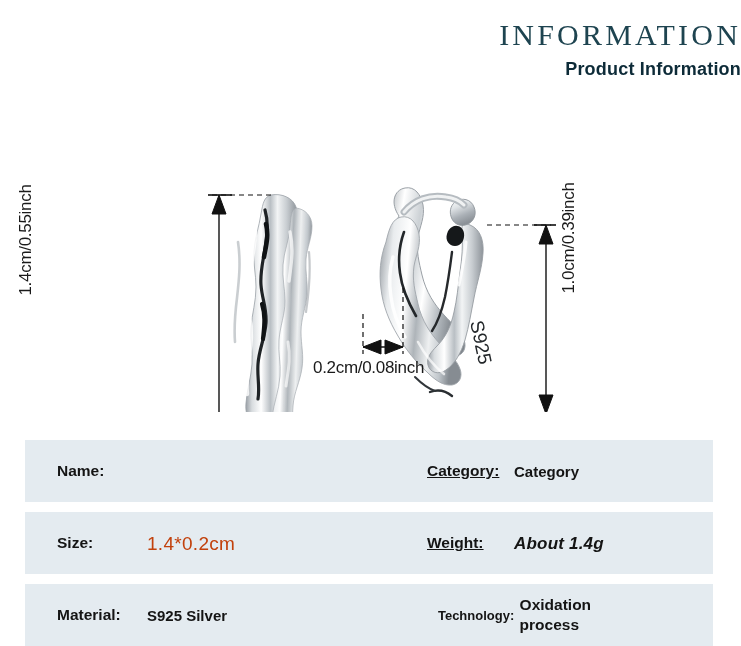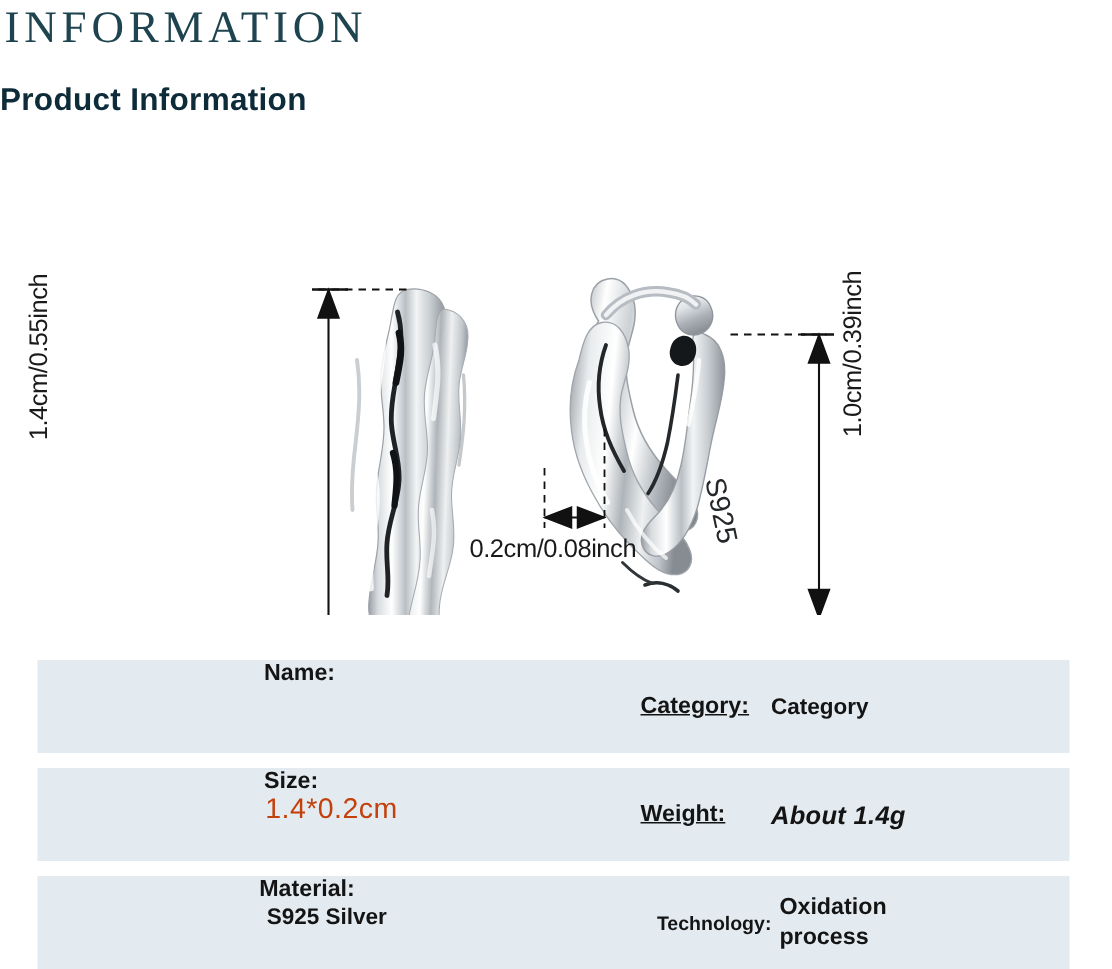--- a/index.html
+++ b/index.html
@@ -11,40 +11,40 @@
     height: 646px;
     background: #ffffff;
     font-family: "Liberation Sans", sans-serif;
     overflow: hidden;
     position: relative;
   }
 
   
   .header {
     width: 741px;
-    padding-top: 2px;
-    text-align: left;
+    padding-top: 18px;
+    text-align: right;
   }
   .title-main {
     font-family: "Liberation Serif", serif;
     font-size: 30px;
     letter-spacing: 3.2px;
     color: #1e4450;
     line-height: 34px;
     display: block;
     padding-left: 3px;
   }
   .title-sub {
     font-family: "Liberation Sans", sans-serif;
-    font-size: 21px;
+    font-size: 18px;
     font-weight: bold;
     color: #0d2b38;
     line-height: 22px;
     display: block;
-    margin-top: 20px;
+    margin-top: 6px;
     letter-spacing: 0.2px;
   }
 
   
   .figure {
     position: relative;
     width: 741px;
     height: 320px;
     margin-top: 12px;
   }
@@ -95,21 +95,21 @@
     box-sizing: border-box;
   }
   .spec-row:last-child { margin-bottom: 0; gap: 12px; }
 
   .spec-cell {
     display: flex;
     align-items: center;
     height: 100%;
     box-sizing: border-box;
   }
-  .cell-left  { width: 360px; padding-left: 32px; flex-direction: column; }
+  .cell-left  { width: 360px; padding-left: 32px; }
   .cell-right { width: 328px; padding-left: 42px; }
 
   .spec-label {
     font-family: "Liberation Sans", sans-serif;
     font-size: 15.5px;
     font-weight: bold;
     color: #141414;
     flex: none;
   }
   .label-w-name     { width: 90px; }

